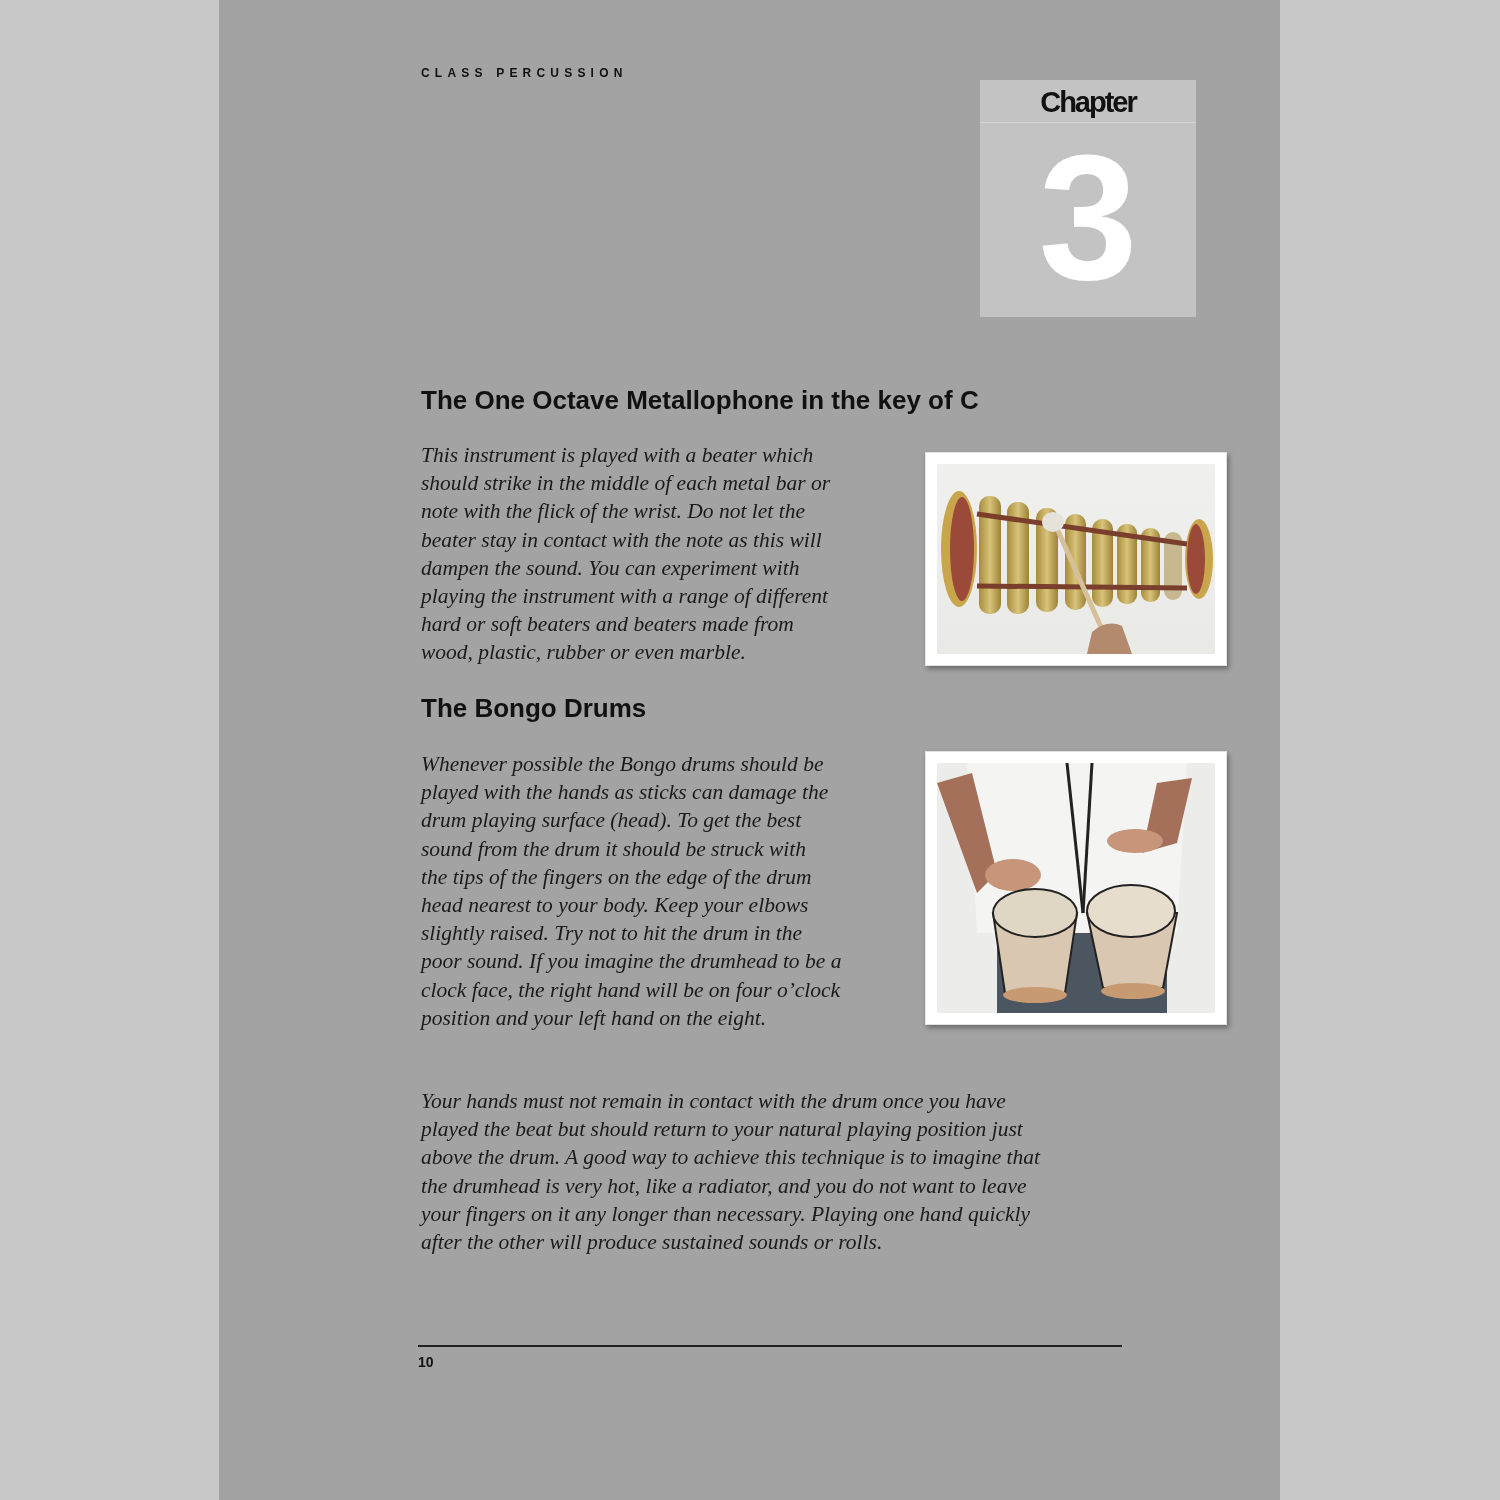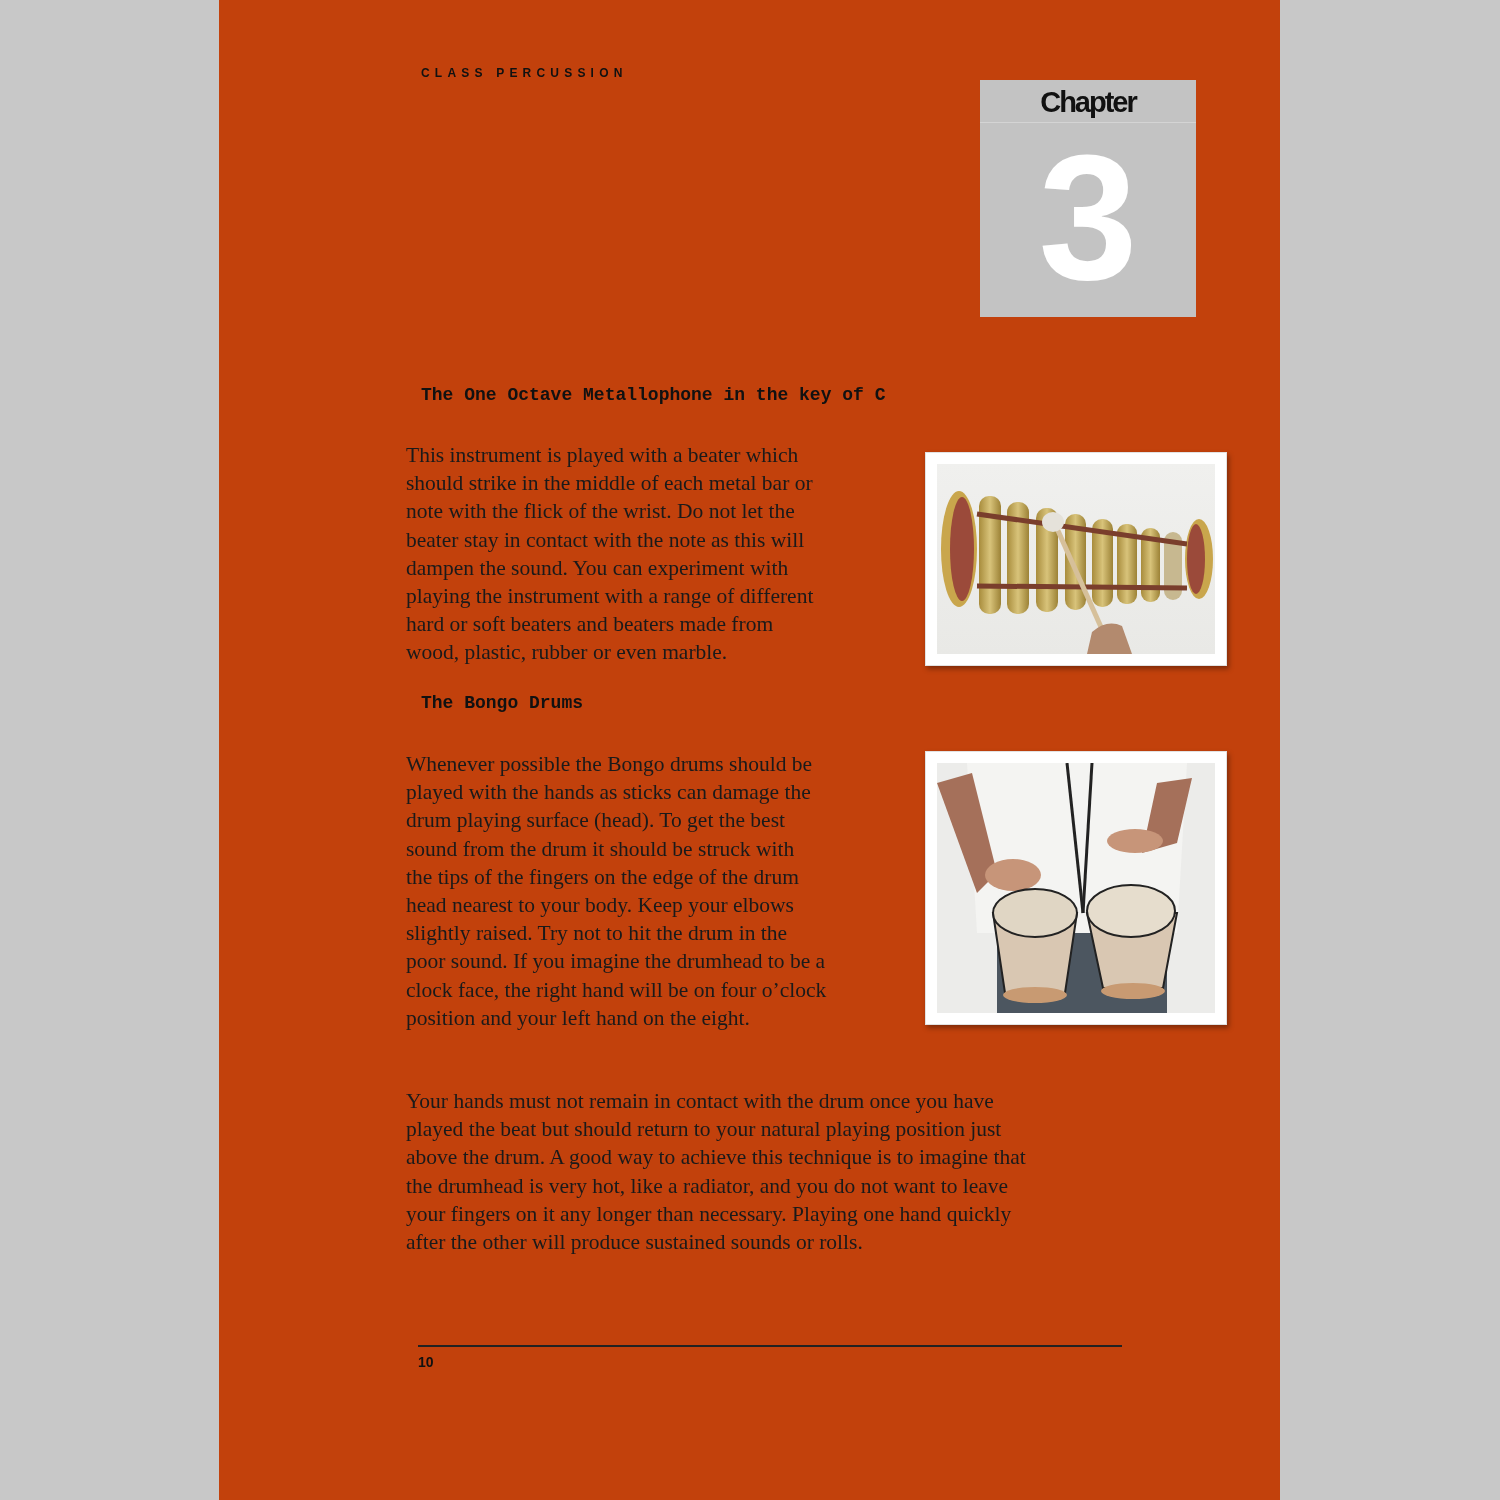--- a/index.html
+++ b/index.html
@@ -1,24 +1,24 @@
 <!DOCTYPE html>
 <html><head>
 <meta charset="utf-8">
 <style>
   html, body { margin:0; padding:0; }
   body { width:1500px; height:1500px; background:#c8c8c8; position:relative; overflow:hidden; }
-  .page { position:absolute; left:219px; top:0; width:1061px; height:1500px; background:#c2410c; }
+  .page { position:absolute; left:219px; top:0; width:1061px; height:1500px; background:#a3a3a3; }
   .running-head { position:absolute; left:202px; top:66px; font-family:"Liberation Sans", sans-serif; font-weight:bold; font-size:12px; letter-spacing:5.2px; color:#111; }
   .chapter-box { position:absolute; left:761px; top:80px; width:216px; height:237px; background:#c3c3c3; }
   .chapter-label { position:absolute; left:0; top:6px; width:216px; text-align:center; font-family:"Liberation Sans", sans-serif; font-weight:bold; font-size:29px; letter-spacing:-2px; color:#111; }
   .chapter-rule { position:absolute; left:0; top:42px; width:216px; height:1px; background:#d4d4d4; }
   .chapter-num { position:absolute; left:0; top:38px; width:216px; text-align:center; font-family:"Liberation Sans", sans-serif; font-weight:bold; font-size:178px; line-height:200px; color:#ffffff; }
-  .heading { position:absolute; left:202px; font-family:Liberation Mono, monospace; font-weight:bold; font-size:18px; color:#111; white-space:nowrap; }
-  .para { position:absolute; left:187px; font-family:"Liberation Serif", serif; font-size:21.5px; line-height:28.2px; color:#1a1a1a; margin:0; }
+  .heading { position:absolute; left:202px; font-family:Liberation Sans, sans-serif; font-weight:bold; font-size:26px; color:#111; white-space:nowrap; }
+  .para { position:absolute; left:202px; font-family:"Liberation Serif", serif; font-size:21.5px; line-height:28.2px; color:#1a1a1a; margin:0;font-style:italic; }
   .para span { display:block; white-space:nowrap; }
   .photo-frame { position:absolute; background:#fff; border:1px solid #e2e2e2; box-shadow:2px 3px 5px rgba(0,0,0,0.35); }
   .photo { position:absolute; overflow:hidden; }
   .footer-rule { position:absolute; left:199px; top:1345px; width:704px; height:2px; background:#222; }
   .page-number { position:absolute; left:199px; top:1354px; width:704px; text-align:left; font-family:"Liberation Sans", sans-serif; font-weight:bold; font-size:14px; color:#111; }
 </style>
 </head>
 <body>
 
 <div class="page">

